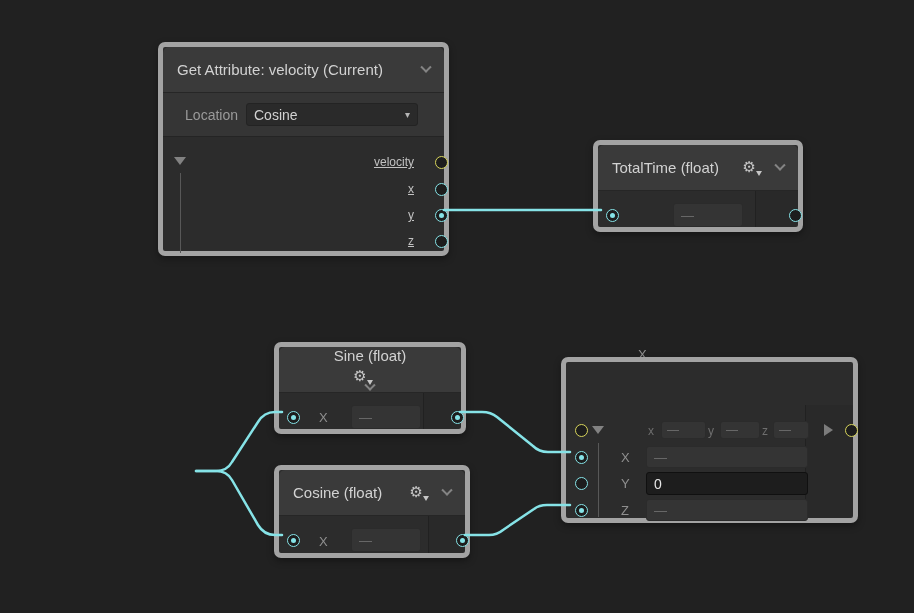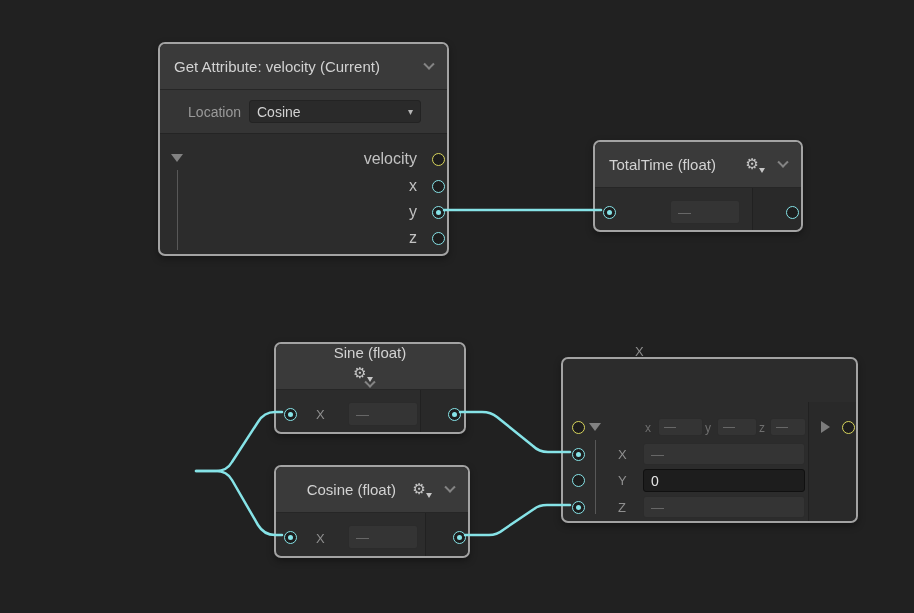--- a/index.html
+++ b/index.html
@@ -9,21 +9,21 @@
     font-family:"Liberation Sans","DejaVu Sans",sans-serif;
     overflow:hidden;
     position:relative;
   }
   #canvas { position:absolute; inset:0; width:914px; height:613px; }
 
   
   .node {
     position:absolute;
     background:#2c2c2c;
-    border:2px solid #a3a3a3;
+    border:5px solid #a3a3a3;
     border-radius:7px;
     box-shadow:0 3px 7px rgba(0,0,0,.35);
     z-index:2;
   }
   .title {
     display:flex; align-items:center;
     background:#3a3a3a;
     border-radius:6px 6px 0 0;
     border-bottom:1px solid #262626;
     padding:0 14px;
@@ -85,21 +85,21 @@
     background:#343434; border:1px solid #2b2b2b;
     display:flex; align-items:center; padding:0 7px;
     color:#6e6e6e; font-size:13px;
   }
   .field.mini { height:18px; padding:0 5px; font-size:12px; }
   .field.editable {
     background:#1d1d1d; border:1px solid #101010; color:#e6e6e6; font-size:14px;
   }
 
   .row-label { position:absolute; color:#8f8f8f; font-size:13px; }
-  .out-label { color:#c2c2c2; font-size:16px; margin-right:5px; white-space:nowrap; }
+  .out-label { color:#c2c2c2; font-size:12px; margin-right:5px; white-space:nowrap;text-decoration:underline; }
 
   
   .math-out-strip {
     position:absolute; top:46px; bottom:0; right:0;
     background:#292929; border-left:1px solid #212121;
     border-radius:0 0 6px 0;
   }
   .ga-row {
     position:absolute; right:0; left:0; height:26px;
     display:flex; align-items:center; justify-content:flex-end; padding-right:25px;
@@ -179,21 +179,21 @@
     </div>
     <div class="math-out-strip" style="left:144px;"></div>
     <span class="port connected" style="left:8px; top:63.5px;"></span>
     <span class="row-label" style="left:40px; top:404px; top:62px; line-height:14px; padding-top:2px;">X</span>
     <div class="field" style="left:72px; top:58px; width:70px;">
       <span>—</span>
     </div>
     <span class="port connected" style="left:172px; top:63.5px;"></span>
   </div>
 
-  <div class="node" style="left:274px; top:465px; width:196px; height:93px;text-align:center;">
+  <div class="node" style="left:274px; top:465px; width:196px; height:93px;">
     <div class="title" style="height:46px;">
       <span class="title-text">Cosine (float)</span>
       <span class="gear"><span>⚙</span><span class="gear-drop"></span></span>
       <span class="chev"></span>
     </div>
     <div class="math-out-strip" style="left:149px;"></div>
     <span class="port connected" style="left:8px; top:63.5px;"></span>
     <span class="row-label" style="left:40px; top:62px; padding-top:2px;">X</span>
     <div class="field" style="left:72px; top:58px; width:70px;">
       <span>—</span>

